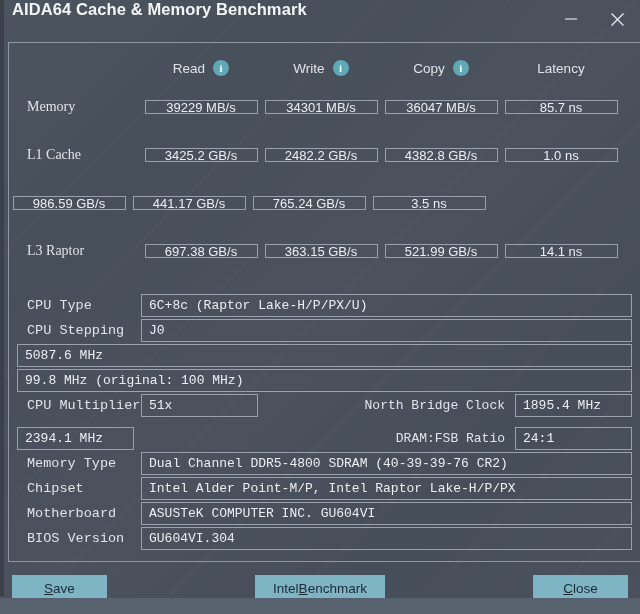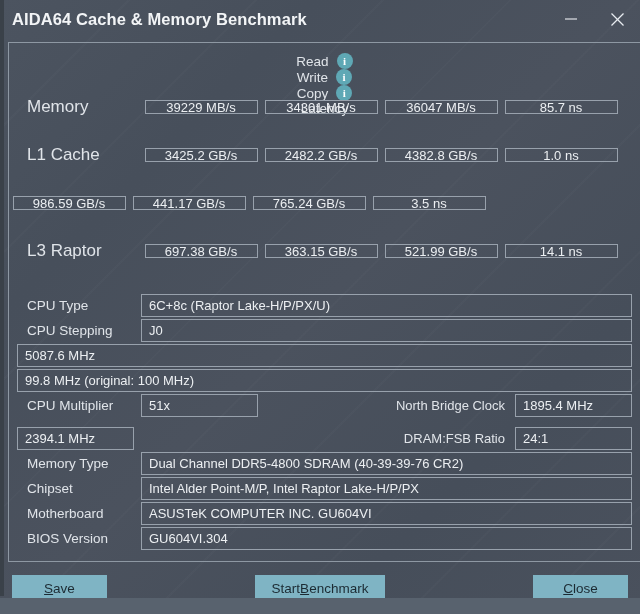--- a/index.html
+++ b/index.html
@@ -43,21 +43,21 @@
     width: 4px;
     background: #3a4149;
     z-index: 4;
   }
 
   
   #titlebar {
     height: 38px;
     flex: 0 0 38px;
     display: flex;
-    align-items: center;
+    align-items: flex-start;
     position: relative;
     z-index: 3;
   }
   #title-text {
     margin-left: 12px;
     font-size: 16.5px;
     font-weight: bold;
     color: #f2f4f6;
     letter-spacing: .1px;
   }
@@ -94,27 +94,28 @@
 
   
   #bench {
     padding: 10px 0 8px 0;
   }
   .brow {
     display: flex;
     align-items: center;
     height: 48px;
   }
-  .brow.head { height: 30px; flex-direction: column; }
+  .brow.head { height: 30px; }
   .rowlabel {
     width: 132px;
     padding-left: 18px;
     box-sizing: border-box;
-    font-size: 17px;
+    font-size: 14px;
     color: #e0e4e9;
+    font-family: Liberation Serif, serif;
   }
   .colhead {
     width: 120px;
     display: flex;
     align-items: center;
     justify-content: center;
     gap: 8px;
     font-size: 13.5px;
     color: #e0e4e9;
   }
@@ -152,20 +153,21 @@
   
   .hdiv {
     height: 1px;
     background: #767f8a;
     margin: 2px 8px 0 8px;
   }
 
   
   .itable {
     padding: 8px 8px 0 8px;
+    font-family: Liberation Mono, monospace;
   }
   .irow {
     display: flex;
     align-items: center;
     height: 24px;
     margin-bottom: 1px;
   }
   .ilabel {
     width: 124px;
     padding-left: 10px;
@@ -430,21 +432,21 @@
 
   </div>
 
   <div id="buttonbar">
     <div class="btn" id="btn-save">
       <span></span>
         <u>S</u>
         <span>ave</span>
     </div>
     <div class="btn" id="btn-start">
-      <span>Start </span>
+      <span>Intel </span>
         <u>B</u>
         <span>enchmark</span>
     </div>
     <div class="btn" id="btn-close">
       <span></span>
         <u>C</u>
         <span>lose</span>
     </div>
   </div>
 

